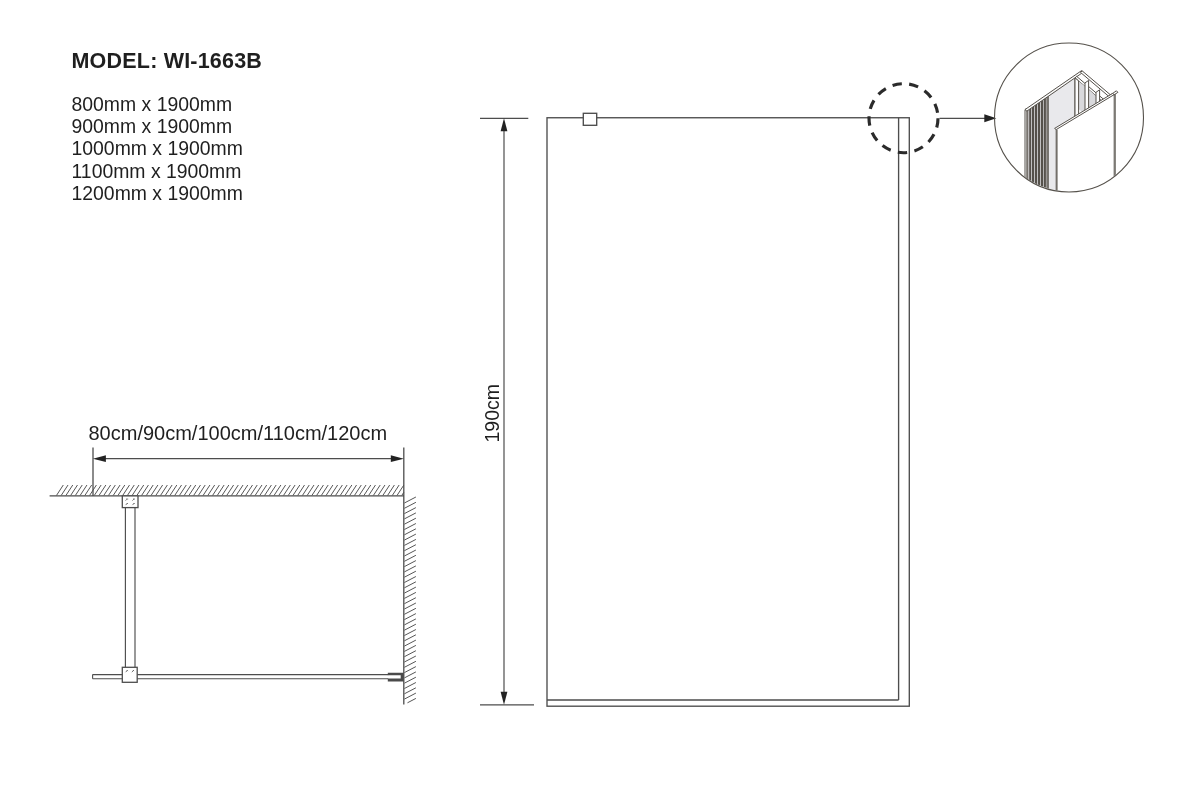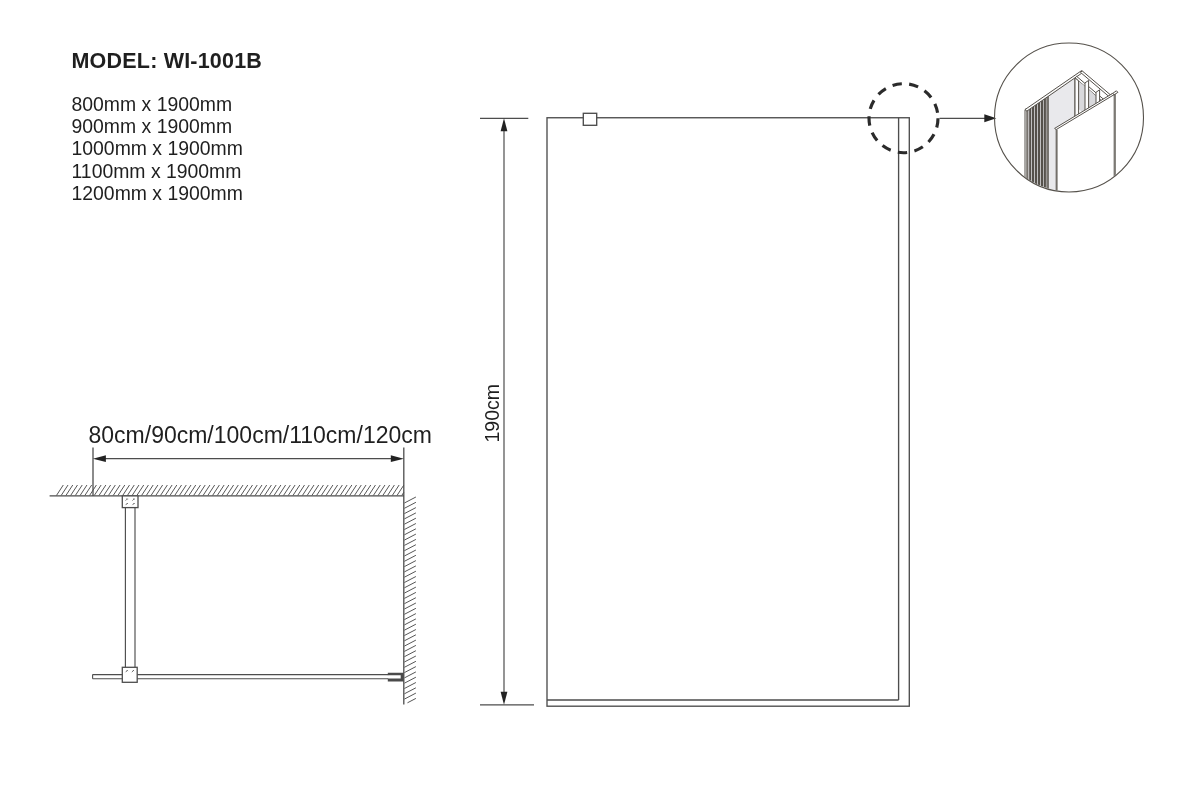--- a/index.html
+++ b/index.html
@@ -1,19 +1,19 @@
 <!DOCTYPE html>
 <html><head><meta charset="utf-8"><title>WI-1001B</title>
 <style>
 html,body{margin:0;padding:0;background:#fff;width:1200px;height:800px;overflow:hidden}
 body{position:relative;font-family:"Liberation Sans",sans-serif}
 .tb{position:absolute;left:71.5px;top:48.5px;color:#1f1f1f}
 .tb .t{font-size:21.5px;font-weight:bold;line-height:24px;letter-spacing:0.2px}
 .tb .d{font-size:19.4px;line-height:22.4px}
-.dim{position:absolute;left:88.5px;top:421.5px;font-size:23px;color:#1f1f1f;white-space:nowrap}
+.dim{position:absolute;left:88.5px;top:421.5px;font-size:20px;color:#1f1f1f;white-space:nowrap}
 </style></head>
 <body>
 <svg width="1200" height="800" viewBox="0 0 1200 800" style="position:absolute;top:0;left:0">
     <g fill="none" stroke="#4d4d4d" stroke-width="1.35">
       <rect x="547" y="117.75" width="362.3" height="588.45" fill="#fff"></rect>
       <line x1="898.6" y1="117.75" x2="898.6" y2="700"></line>
       <line x1="547" y1="700" x2="898.6" y2="700"></line>
       <rect x="583.3" y="113.3" width="13.4" height="12" fill="#fff"></rect>
     </g>
     <g stroke="#4d4d4d" stroke-width="1.2">
@@ -195,15 +195,15 @@
       <path d="M1110.5,94.9 L1116.4,90.8 L1117.9,92.3 L1112.0,96.4 Z" fill="#fff" stroke="#55514b" stroke-width="1" stroke-linejoin="round"></path>
       <path d="M1112.0,96.4 L1115.2,94.2 L1115.2,200 L1112.0,200 Z" fill="#fff" stroke="#55514b" stroke-width="1" stroke-linejoin="round"></path>
       <path d="M1103.2,101.9 L1110.5,94.9 L1110.5,170 L1103.2,177 Z" fill="#fff" stroke="none"></path>
       <path d="M1054.6,128.4 L1112.6,93.4 L1114.2,94.6 L1114.2,200 L1056.2,200 L1056.2,129.6 Z" fill="#fff" stroke="#55514b" stroke-width="1" stroke-linejoin="round"></path>
       <line x1="1056.2" y1="129.6" x2="1114.2" y2="94.6" stroke="#55514b" stroke-width="1"></line>
       <path d="M1056.2,130.2 L1057.6,129.4 L1057.6,200 L1056.2,200 Z" fill="#6e6a64" stroke="none"></path>
     </g>
     <circle cx="1069" cy="117.5" r="74.5" fill="none" stroke="#55514b" stroke-width="1.1"></circle>
   </svg>
 <div class="tb">
-    <div class="t">MODEL: WI-1001B</div>
+    <div class="t">MODEL: WI-1663B</div>
     <div class="d" style="margin-top:20px">800mm x 1900mm<br>900mm x 1900mm<br>1000mm x 1900mm<br>1100mm x 1900mm<br>1200mm x 1900mm</div>
   </div>
 <div class="dim">80cm/90cm/100cm/110cm/120cm</div>
 </body></html>

